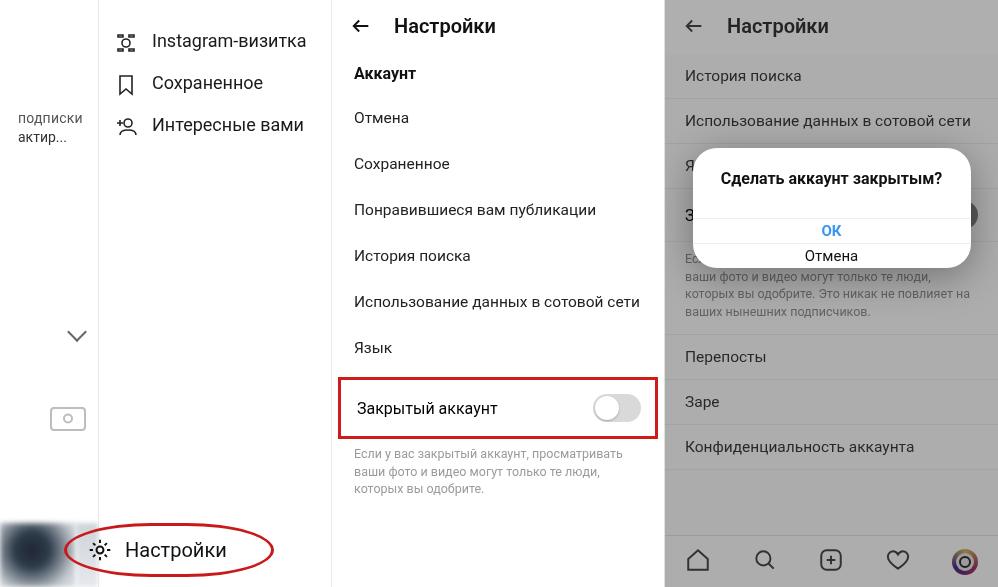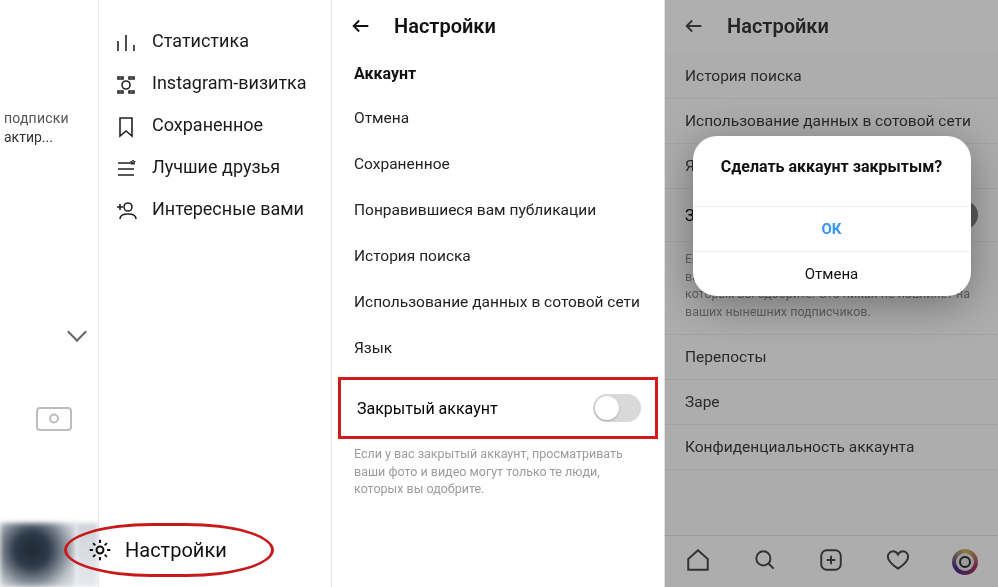--- a/index.html
+++ b/index.html
@@ -5,21 +5,21 @@
   * { box-sizing: border-box; margin: 0; padding: 0; }
   body {
     font-family: -apple-system, "Segoe UI", Roboto, Arial, sans-serif;
     width: 998px; height: 587px; overflow: hidden;
     display: flex; background: #fff;
   }
   .panel { position: relative; height: 587px; overflow: hidden; }
   
   .panel1 { width: 332px; border-right: 1px solid #e8e8e8; display:flex; }
   .p1-left { width: 98px; display:flex; flex-direction:column; }
-  .p1-left-top { flex:1; padding-top:110px; padding-left:4px; font-size:14px; color:#333; }
+  .p1-left-top { flex:1; padding-top:110px; padding-left:18px; font-size:14px; color:#333; }
   .p1-left-top .sub1 { margin-bottom:3px; color:#555; letter-spacing:.2px; }
   .p1-left-top .sub2 { font-weight:400; }
   .chev-box { margin-top: 180px; display:flex; justify-content:flex-end; padding-right:14px; }
   .chev { width:14px; height:14px; border-right:2px solid #666; border-bottom:2px solid #666; transform: rotate(45deg); }
   .tiny-card { margin-top:68px; width:36px; height:24px; border:2px solid #bdbdbd; border-radius:4px; margin-left:32px; position:relative; }
   .tiny-dot { position:absolute; left:50%; top:50%; width:10px; height:10px; border:2px solid #bdbdbd; border-radius:50%; transform:translate(-50%,-55%); }
   .blur-row { display:flex; margin-top:8px; }
   .blur1 { width:76px; height:64px; background:radial-gradient(circle at 42% 42%, #1f2833 0%, #2c3a49 30%, #c4c9cf 75%, #e1e5ea 100%); filter: blur(2.5px); }
   .blur2 { width:22px; height:64px; background:linear-gradient(180deg,#cfd4da,#e6e9ee); filter: blur(2px); }
   .p1-right { flex:1; border-left:1px solid #eaeaea; padding-top:22px; }
@@ -55,25 +55,25 @@
   .p3-hdr { display:flex; align-items:center; gap:22px; padding:14px 18px 16px; background:#f3f3f3; }
   .p3-hdr .hdr-title { color:#333; }
   .p3-row { font-size:15.5px; color:#3a3a3a; padding:13px 20px; border-bottom:1px solid #e2e2e2; background:#f0f0f0; }
   .p3-toggle-row { display:flex; justify-content:space-between; align-items:center; padding:12px 20px; background:#f0f0f0; border-bottom:1px solid #e2e2e2; }
   .p3-toggle { width:48px;height:28px;background:#7d7d7d;border-radius:14px;position:relative; }
   .p3-toggle .knob{ position:absolute; left:2px;top:2px;width:24px;height:24px;background:#cfcfcf;border-radius:50%; }
   .p3-hint { font-size:12.5px; color:#8a8a8a; padding:8px 20px 14px; line-height:1.4; background:#f0f0f0; border-bottom:1px solid #e2e2e2;}
   .p3-tabbar { position:absolute; bottom:0; left:0; right:0; height:52px; background:#f0f0f0; border-top:1px solid #d8d8d8; display:flex; align-items:center; justify-content:space-around; }
   .p3-tabbar svg { width:26px;height:26px; stroke:#444; fill:none; stroke-width:1.8; }
 
-  .dialog { position:absolute; left:50%; top:136px; transform:translateX(-50%); width:278px; background:#fff; border-radius:24px; box-shadow:0 8px 40px rgba(0,0,0,.35); overflow:hidden; z-index:5; }
+  .dialog { position:absolute; left:50%; top:148px; transform:translateX(-50%); width:278px; background:#fff; border-radius:24px; box-shadow:0 8px 40px rgba(0,0,0,.35); overflow:hidden; z-index:5; }
   .dlg-body { padding:20px 18px 18px; text-align:center; }
   .dlg-title { font-size:16px; font-weight:700; color:#111; line-height:1.35; margin-bottom:10px; }
   .dlg-msg { font-size:12.5px; color:#8e8e8e; line-height:1.5; }
-  .dlg-btn { border-top:1px solid #eee; text-align:center; padding:13px 0; font-size:15px; cursor:pointer; }
+  .dlg-btn { border-top:1px solid #eee; text-align:center; padding:3px 0; font-size:15px; cursor:pointer; }
   .dlg-ok { color:#3897f0; font-weight:700; }
   .dlg-cancel { color:#111; }
 </style>
 </head>
 <body>
 
 <div class="panel panel1">
   <div class="p1-left">
     <div class="p1-left-top">
       <div class="sub1">подписки</div>
@@ -87,50 +87,33 @@
     </div>
     <div class="blur-row">
       <div class="blur1"></div>
         <div class="blur2"></div>
     </div>
   </div>
   <div class="p1-right">
     <div class="menu-item">
       <span class="menu-icon">
         <svg viewBox="0 0 24 24">
-            <path d="M4 20V10M12 20V4M20 20V14"></path>
-          </svg>
-      </span>
-      <span class="lbl">Статистика</span>
-    </div>
-    <div class="menu-item">
-      <span class="menu-icon">
-        <svg viewBox="0 0 24 24">
             <path d="M4 4h5v2H4zM15 4h5v2h-5zM4 18h5v2H4zM15 18h5v2h-5z"></path>
             <circle cx="12" cy="12" r="4"></circle>
           </svg>
       </span>
       <span class="lbl">Instagram-визитка</span>
     </div>
     <div class="menu-item">
       <span class="menu-icon">
         <svg viewBox="0 0 24 24">
             <path d="M6 3h12v18l-6-5-6 5z"></path>
           </svg>
       </span>
       <span class="lbl">Сохраненное</span>
-    </div>
-    <div class="menu-item">
-      <span class="menu-icon">
-        <svg viewBox="0 0 24 24">
-            <path d="M4 6h16M4 12h16M4 18h16"></path>
-            <path d="M19 3l.7 1.5 1.6.2-1.2 1.1.3 1.6L19 6.6l-1.4.8.3-1.6-1.2-1.1 1.6-.2z" stroke-width="1"></path>
-          </svg>
-      </span>
-      <span class="lbl">Лучшие друзья</span>
     </div>
     <div class="menu-item">
       <span class="menu-icon">
         <svg viewBox="0 0 24 24">
             <circle cx="14" cy="8" r="4"></circle>
             <path d="M6 20c0-3 3-5 8-5s8 2 8 5"></path>
             <path d="M3 8h6M6 5v6"></path>
           </svg>
       </span>
       <span class="lbl">Интересные вами</span>

